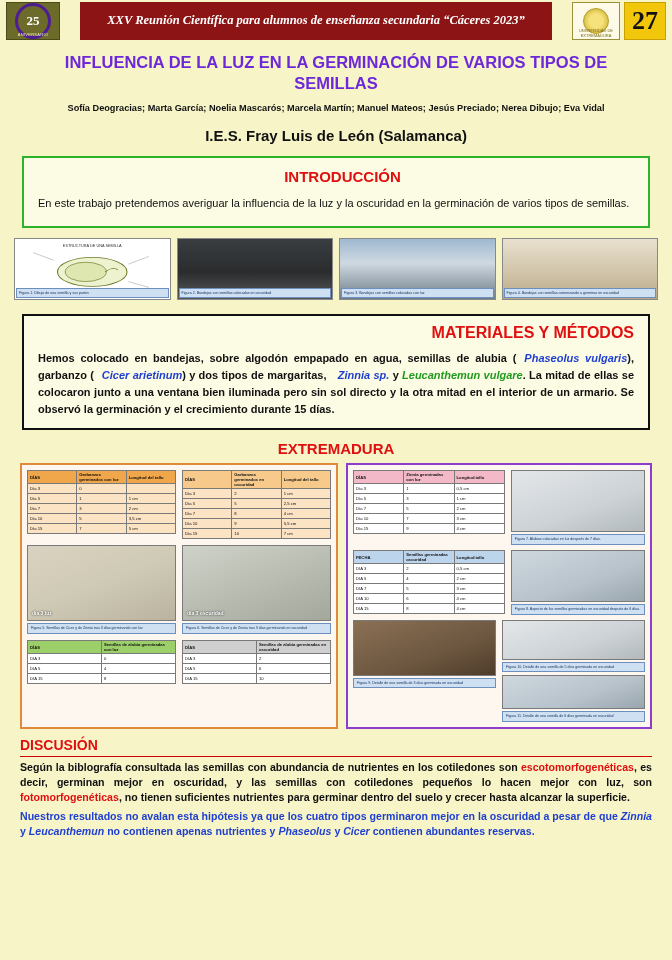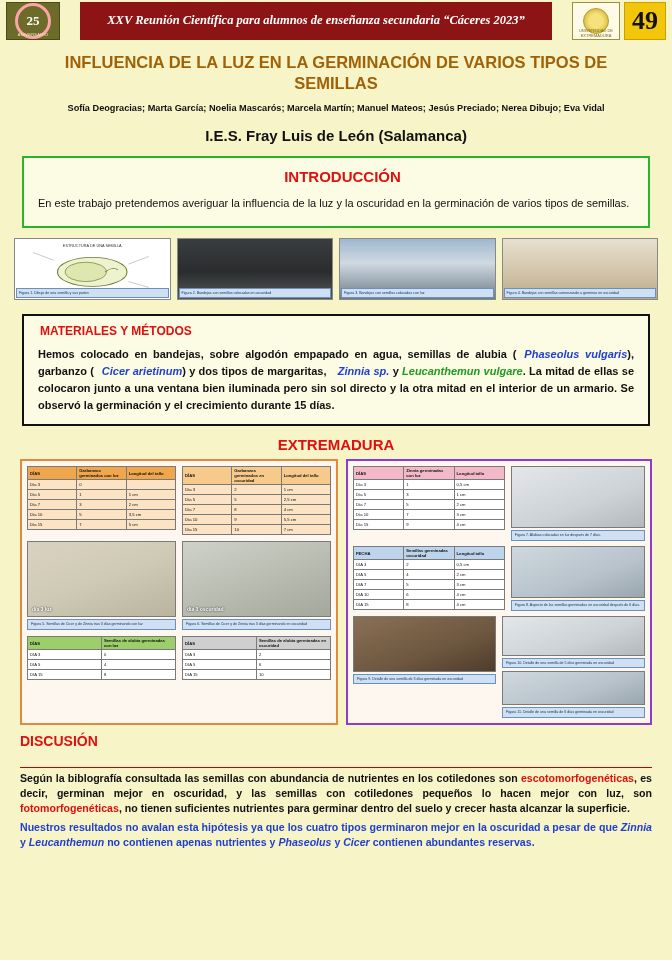--- a/index.html
+++ b/index.html
@@ -20,21 +20,21 @@
   }
   .logo-left{
     width:52px;margin:2px 4px 2px 6px;
     background:#6d6b2a;
     border:1px solid #4a4a18;
     display:flex;align-items:center;justify-content:center;
     position:relative;
   }
   .logo-left .ring{
     width:30px;height:30px;border-radius:50%;
-    border:3px solid #fca5a5;
+    border:3px solid #4c1d95;
     color:#fff;font-size:13px;font-weight:bold;
     display:flex;align-items:center;justify-content:center;
     font-family:"Liberation Serif",serif;
   }
   .logo-left .ring-sub{
     position:absolute;bottom:2px;left:0;right:0;text-align:center;
     font-size:4px;color:#f3efbe;letter-spacing:.3px;
   }
   .title-band{
     flex:1;background:#8c1414;color:#ffffff;
@@ -63,21 +63,21 @@
     width:40px;margin:2px 6px 2px 2px;
     background:#f2c60a;border:1px solid #c9a000;
     display:flex;align-items:center;justify-content:center;
     font-family:"Liberation Serif",serif;
     font-weight:bold;font-size:26px;color:#111;
   }
 
   
   .poster-title{
     text-align:center;font-weight:bold;font-size:16.5px;
-    line-height:1.25;margin:10px 26px 2px 26px;color:#a16207;
+    line-height:1.25;margin:10px 26px 2px 26px;color:#6d28d9;
   }
   .authors{
     text-align:center;font-weight:bold;font-size:9.2px;
     margin:10px 8px 0 8px;color:#111;
   }
   .school{
     text-align:center;font-weight:bold;font-size:15px;
     margin:14px 0 12px 0;color:#111;
   }
 
@@ -87,21 +87,21 @@
     background:#fcfbe4;
     border:2px solid #1a9a1a;
     padding:8px 14px 12px 14px;
   }
   .box.intro{border-color:#2bb32b;}
   .box.mat{border-color:#111;border-width:2px;margin-top:14px;padding:6px 14px 10px 14px;}
   .sec-title{
     text-align:center;font-weight:bold;font-size:15px;color:#e01010;
     margin:2px 0 8px 13px;
   }
-  .sec-title.left{text-align:left;font-size:12px;margin-left:2px;}
+  .sec-title.left{text-align:right;font-size:16px;margin-left:2px;}
   .intro-text{
     font-weight:normal;font-size:11px;line-height:1.9;color:#111;
     text-align:justify;
   }
   .mat-text{
     font-weight:bold;font-size:11px;line-height:1.55;color:#111;
     text-align:justify;
   }
   .blue-i{color:#1f3fd0;font-style:italic;padding-left:8px;}
   .green-i{color:#1f9b1f;font-style:italic;}
@@ -179,21 +179,21 @@
   .ph-germ2{background:linear-gradient(160deg,#cfd2c8 0%,#b9bdb2 50%,#a3a79c 100%);}
   .ph-seedling{background:linear-gradient(160deg,#cfd8df 0%,#b7c2ca 60%,#9aa6ae 100%);}
   .ph-brown{background:linear-gradient(160deg,#8a7055 0%,#6d5740 60%,#4e3c2a 100%);}
   .ph-light{background:linear-gradient(160deg,#e4e7ea 0%,#ccd2d6 60%,#b2b9bd 100%);}
 
   
   .disc{
     margin:8px 20px 0 20px;
   }
   .disc-title{
-    font-weight:bold;font-size:14px;color:#e01010;margin-bottom:18px;
+    font-weight:bold;font-size:14px;color:#e01010;margin-bottom:3px;
   }
   .disc-text{
     font-weight:bold;font-size:10.6px;line-height:1.42;color:#111;
     text-align:justify;
   }
   .disc-text2{
     font-weight:bold;font-size:10.6px;line-height:1.42;color:#1f3fd0;
     text-align:justify;margin-top:4px;
   }
   .hr-red{border:none;border-top:1px solid #c00;margin:3px 0 3px 0;}
@@ -204,21 +204,21 @@
 <div class="header">
   <div class="logo-left">
     <div class="ring">25</div>
     <div class="ring-sub">ANIVERSARIO</div>
   </div>
   <div class="title-band">XXV Reunión Científica para alumnos de enseñanza secundaria “Cáceres 2023”</div>
   <div class="logo-right">
     <div class="sun"></div>
     <div class="lbl">UNIVERSIDAD DE EXTREMADURA</div>
   </div>
-  <div class="num-badge">49</div>
+  <div class="num-badge">27</div>
 </div>
 
 <div class="poster-title">INFLUENCIA DE LA LUZ EN LA GERMINACIÓN DE VARIOS TIPOS DE SEMILLAS</div>
 <div class="authors">Sofía Deogracias; Marta García; Noelia Mascarós; Marcela Martín; Manuel Mateos; Jesús Preciado; Nerea Dibujo; Eva Vidal</div>
 <div class="school">I.E.S. Fray Luis de León (Salamanca)</div>
 
 <div class="box intro">
   <div class="sec-title">INTRODUCCIÓN</div>
   <div class="intro-text">En este trabajo pretendemos averiguar la influencia de la luz y la oscuridad en la germinación de varios tipos de semillas.</div>
 </div>

